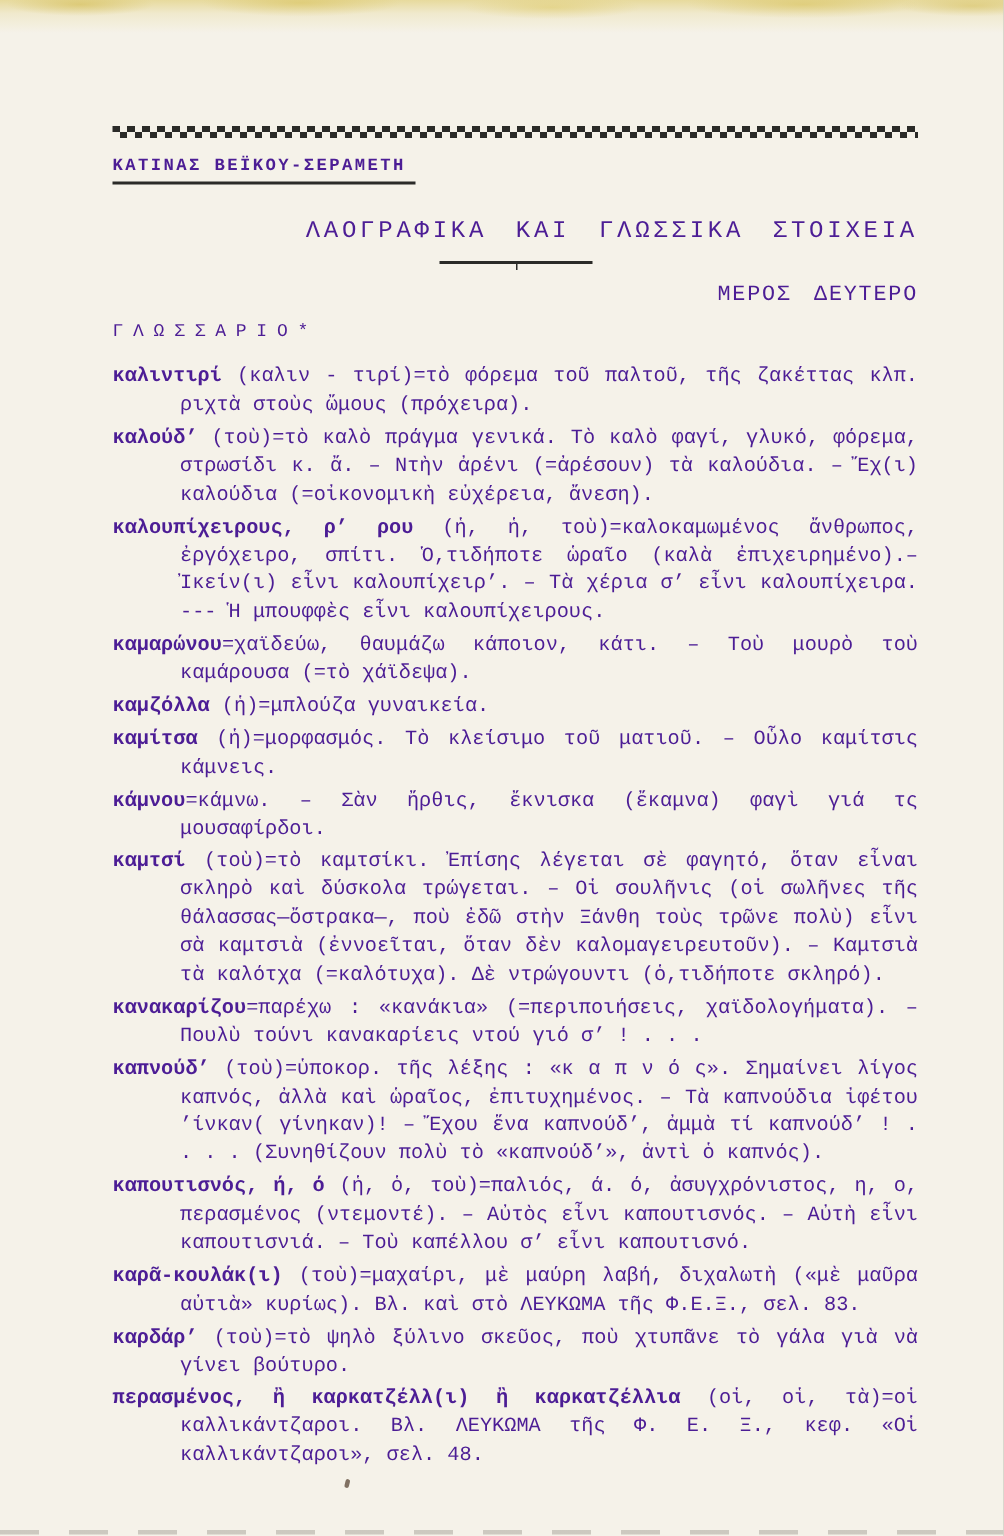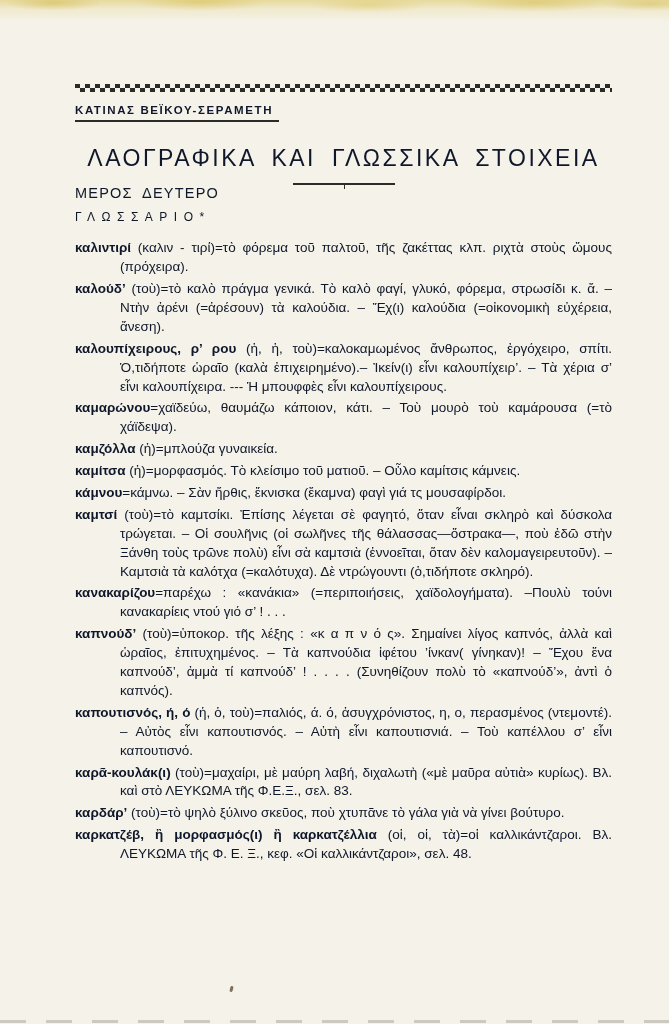--- a/index.html
+++ b/index.html
@@ -2,22 +2,22 @@
 <html><head>
 <meta charset="utf-8">
 <style>
   html,body { margin:0; padding:0; }
   body { background:#8a8578; }
   .page {
     position:relative;
     width:669px; height:1024px;
     margin:0 auto;
     background:#f5f2e9;
-    color:#0f172a;
-    font-family:Liberation Sans, sans-serif;
+    color:#4c1d95;
+    font-family:Liberation Mono, monospace;
     overflow:hidden;
   }
   .top-stain {
     position:absolute; top:0; left:0; right:0; height:28px;
     background:
       radial-gradient(70px 11px at 8% 3px,  rgba(210,186,78,.55), transparent 70%),
       radial-gradient(95px 13px at 30% 2px, rgba(214,190,80,.50), transparent 70%),
       radial-gradient(85px 11px at 55% 5px, rgba(220,198,92,.45), transparent 70%),
       radial-gradient(110px 13px at 80% 3px,rgba(214,190,80,.50), transparent 70%),
       radial-gradient(70px 10px at 97% 4px, rgba(210,186,78,.45), transparent 70%),
@@ -42,39 +42,40 @@
     display:inline-block;
     margin-top:12px;
     font-weight:bold;
     font-size:11.5px;
     letter-spacing:1.6px;
     border-bottom:2px solid #2b2b28;
     padding:0 6px 4px 0;
   }
   .title {
     margin:20px 0 0 0;
-    text-align:center;
-    font-size:23px;
+    text-align:right;
+    font-size:16px;
     font-weight:normal;
     letter-spacing:2.5px;
     word-spacing:7px;
     line-height:1.45;
   }
   .title-rule {
     width:102px; height:0;
     border-top:2px solid #2b2b28;
     margin:8px auto 0;
     position:relative;
   }
   .title-rule::after {
     content:""; position:absolute; left:50%; top:0;
     width:1px; height:4px; background:#2b2b28;
   }
   .part-heading {
-    text-align:left;
+    margin-top:13px;
+    text-align:right;
     font-size:14.5px;
     letter-spacing:1.2px;
     word-spacing:5px;
   }
   .section-heading {
     margin-top:9px;
     text-align:left;
     font-size:12px;
     letter-spacing:6.5px;
   }
@@ -124,20 +125,20 @@
       <p class="entry"><b class="term">καμαρώνου</b><span>=χαϊδεύω, θαυμάζω κάποιον, κάτι. – Τοὺ μουρὸ τοὺ καμάρουσα (=τὸ χάϊδεψα).</span></p>
       <p class="entry"><b class="term">καμζόλλα</b><span> (ἡ)=μπλούζα γυναικεία.</span></p>
       <p class="entry"><b class="term">καμίτσα</b><span> (ἡ)=μορφασμός. Τὸ κλείσιμο τοῦ ματιοῦ. – Οὗλο καμίτσις κάμνεις.</span></p>
       <p class="entry"><b class="term">κάμνου</b><span>=κάμνω. – Σὰν ἤρθις, ἔκνισκα (ἔκαμνα) φαγὶ γιά τς μουσαφίρδοι.</span></p>
       <p class="entry"><b class="term">καμτσί</b><span> (τοὺ)=τὸ καμτσίκι. Ἐπίσης λέγεται σὲ φαγητό, ὅταν εἶναι σκληρὸ καὶ δύσκολα τρώγεται. – Οἱ σουλῆνις (οἱ σωλῆνες τῆς θάλασσας—ὄστρακα—, ποὺ ἐδῶ στὴν Ξάνθη τοὺς τρῶνε πολὺ) εἶνι σὰ καμτσιὰ (ἐννοεῖται, ὅταν δὲν καλομαγειρευτοῦν). – Καμτσιὰ τὰ καλότχα (=καλότυχα). Δὲ ντρώγουντι (ὁ,τιδήποτε σκληρό).</span></p>
       <p class="entry"><b class="term">κανακαρίζου</b><span>=παρέχω : «κανάκια» (=περιποιήσεις, χαϊδολογήματα). –Πουλὺ τούνι κανακαρίεις ντού γιό σ’ ! . . .</span></p>
       <p class="entry"><b class="term">καπνούδ’</b><span> (τοὺ)=ὑποκορ. τῆς λέξης : «κ α π ν ό ς». Σημαίνει λίγος καπνός, ἀλλὰ καὶ ὡραῖος, ἐπιτυχημένος. – Τὰ καπνούδια ἰφέτου ’ίνκαν( γίνηκαν)! – Ἔχου ἕνα καπνούδ’, ἀμμὰ τί καπνούδ’ ! . . . . (Συνηθίζουν πολὺ τὸ «καπνούδ’», ἀντὶ ὁ καπνός).</span></p>
       <p class="entry"><b class="term">καπουτισνός, ή, ό</b><span> (ἡ, ὁ, τοὺ)=παλιός, ά. ό, ἀσυγχρόνιστος, η, ο, περασμένος (ντεμοντέ). – Αὐτὸς εἶνι καπουτισνός. – Αὐτὴ εἶνι καπουτισνιά. – Τοὺ καπέλλου σ’ εἶνι καπουτισνό.</span></p>
       <p class="entry"><b class="term">καρᾶ-κουλάκ(ι)</b><span> (τοὺ)=μαχαίρι, μὲ μαύρη λαβή, διχαλωτὴ («μὲ μαῦρα αὐτιὰ» κυρίως). Βλ. καὶ στὸ ΛΕΥΚΩΜΑ τῆς Φ.Ε.Ξ., σελ. 83.</span></p>
       <p class="entry"><b class="term">καρδάρ’</b><span> (τοὺ)=τὸ ψηλὸ ξύλινο σκεῦος, ποὺ χτυπᾶνε τὸ γάλα γιὰ νὰ γίνει βούτυρο.</span></p>
-      <p class="entry"><b class="term">καρκατζέβ, ἢ μορφασμός(ι) ἢ καρκατζέλλια</b><span> (οἱ, οἱ, τὰ)=οἱ καλλικάντζαροι. Βλ. ΛΕΥΚΩΜΑ τῆς Φ. Ε. Ξ., κεφ. «Οἱ καλλικάντζαροι», σελ. 48.</span></p>
+      <p class="entry"><b class="term">περασμένος, ἢ καρκατζέλλ(ι) ἢ καρκατζέλλια</b><span> (οἱ, οἱ, τὰ)=οἱ καλλικάντζαροι. Βλ. ΛΕΥΚΩΜΑ τῆς Φ. Ε. Ξ., κεφ. «Οἱ καλλικάντζαροι», σελ. 48.</span></p>
     </div>
 
   </div>
 
   <span class="speck"></span>
   <div class="bottom-edge"></div>
 </div>
 
 </body></html>

